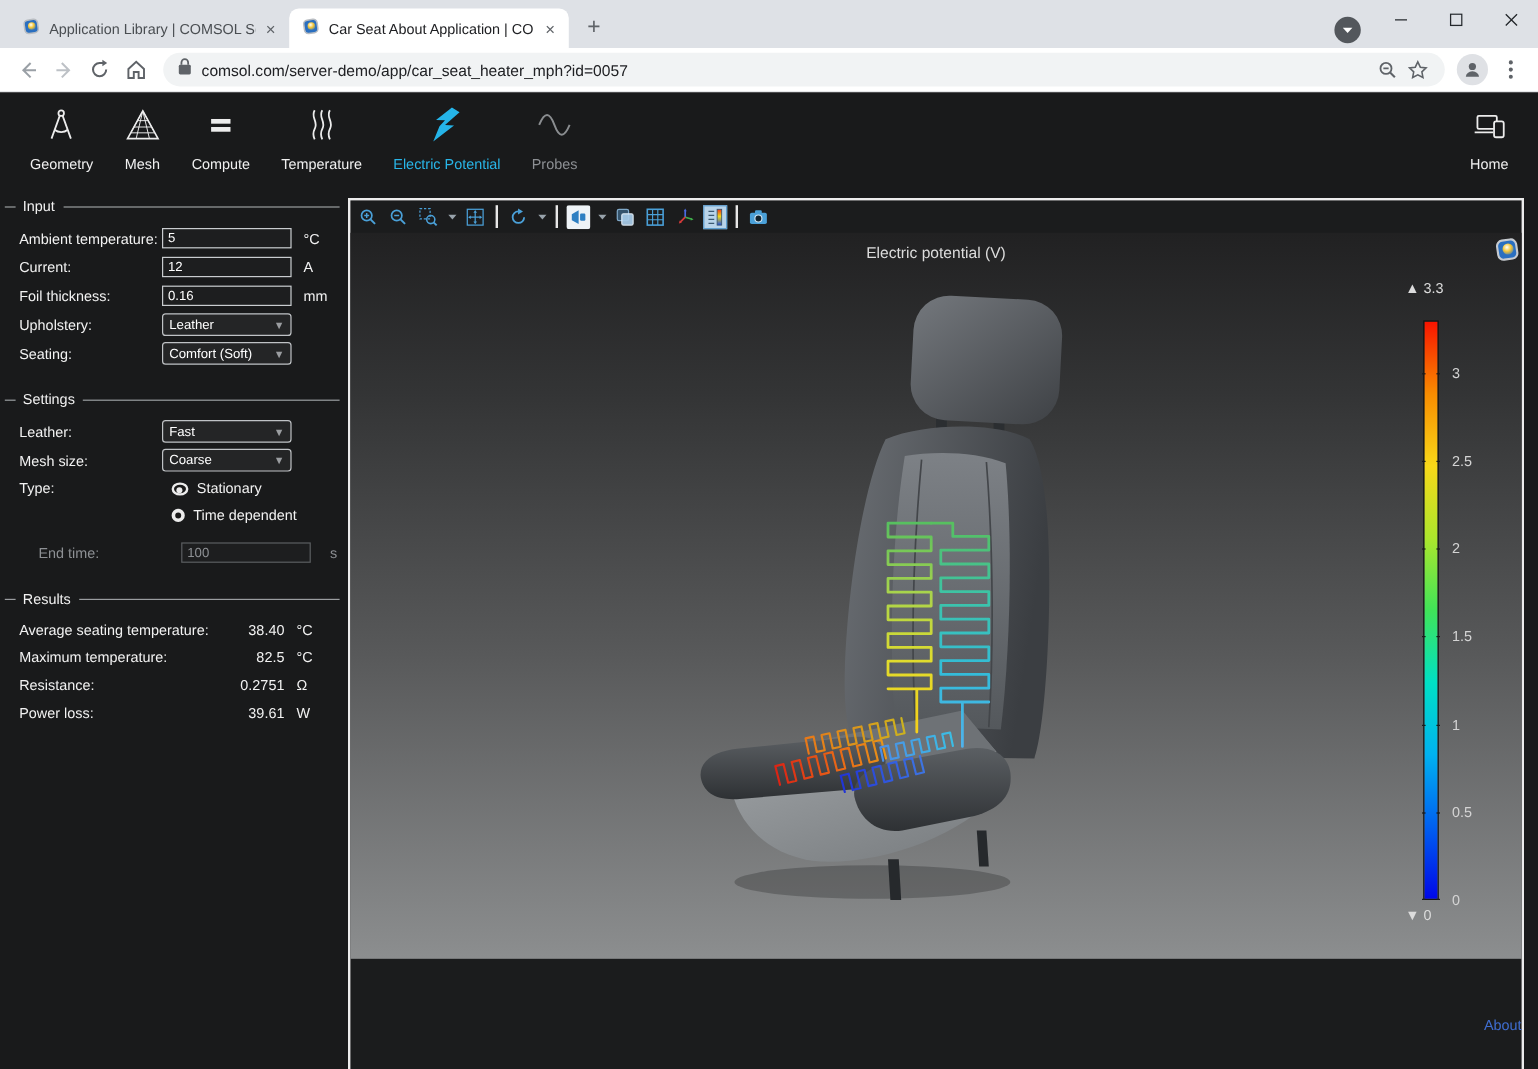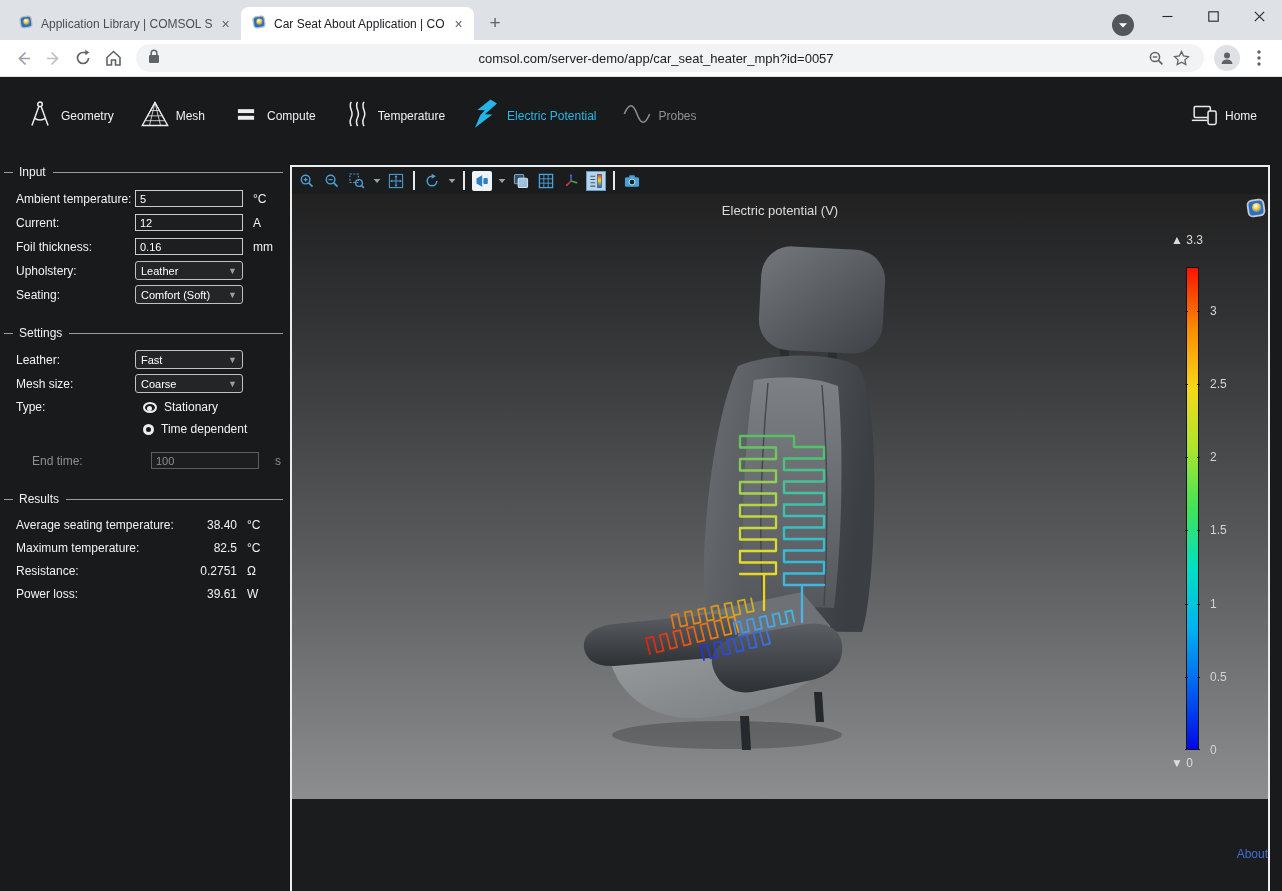--- a/index.html
+++ b/index.html
@@ -12,28 +12,28 @@
   .tab.first { margin-left:8px; }
   .tab.active { background:#fff; border-radius:8px 8px 0 0; color:#202124; }
   .tab-title { flex:1; white-space:nowrap; overflow:hidden; margin:0 4px 0 7px; }
   .tab-close { width:17px; height:17px; display:flex; align-items:center; justify-content:center; border-radius:50%; color:#5f6368; font-size:14px; line-height:1; }
   .newtab { width:26px; height:26px; margin:0 0 4px 8px; display:flex; align-items:center; justify-content:center; color:#5f6368; font-size:19px; border-radius:50%; }
   .winctl { position:absolute; right:0; top:0; height:33px; display:flex; }
   .winbtn { width:46px; height:33px; display:flex; align-items:center; justify-content:center; }
   .media-btn { position:absolute; right:148px; top:14px; width:22px; height:22px; border-radius:50%; background:#53575c; display:flex; align-items:center; justify-content:center; }
   .navbar { height:37px; background:#fff; display:flex; align-items:center; padding:0 8px; border-bottom:1px solid #dfe1e4; }
   .navico { width:30px; height:30px; display:flex; align-items:center; justify-content:center; }
-  .urlbar { flex:1; height:28px; margin:0 6px 0 8px; background:#f1f3f4; border-radius:14px; display:flex; align-items:center; padding:0 10px 0 12px;text-align:center; }
+  .urlbar { flex:1; height:28px; margin:0 6px 0 8px; background:#f1f3f4; border-radius:14px; display:flex; align-items:center; padding:0 10px 0 12px; }
   .urltext { flex:1; font-size:13px; color:#202124; margin-left:8px; white-space:nowrap; overflow:hidden; }
   .avatar { width:26px; height:26px; border-radius:50%; background:#dfe1e5; display:flex; align-items:center; justify-content:center; margin:0 4px; }
 
   
   .app { position:absolute; top:77px; left:0; right:0; bottom:0; background:#191a1b; }
   .ribbon { height:78px; display:flex; align-items:stretch; padding:0 12px; }
-  .rbtn { display:flex; flex-direction:row; align-items:center; justify-content:center; gap:6px; padding:12px 13px; }
+  .rbtn { display:flex; flex-direction:column; align-items:center; justify-content:center; gap:6px; padding:12px 13px; }
   .rbtn .lbl { font-size:12px; color:#f0f0f0; white-space:nowrap; }
   .rbtn.active .lbl { color:#29b6e8; }
   .rbtn.disabled .lbl { color:#8d9094; }
   .rhome { margin-left:auto; }
 
   
   .sidebar { position:absolute; top:78px; left:0; width:289px; bottom:0; font-size:12px; color:#f2f2f2; }
   .sec-head { display:flex; align-items:center; margin:10px 6px 8px 4px; height:14px; }
   .sec-head .dash { width:9px; height:1px; background:#9a9da0; margin-right:6px; }
   .sec-head .rule { flex:1; height:1px; background:#9a9da0; margin-left:7px; }

